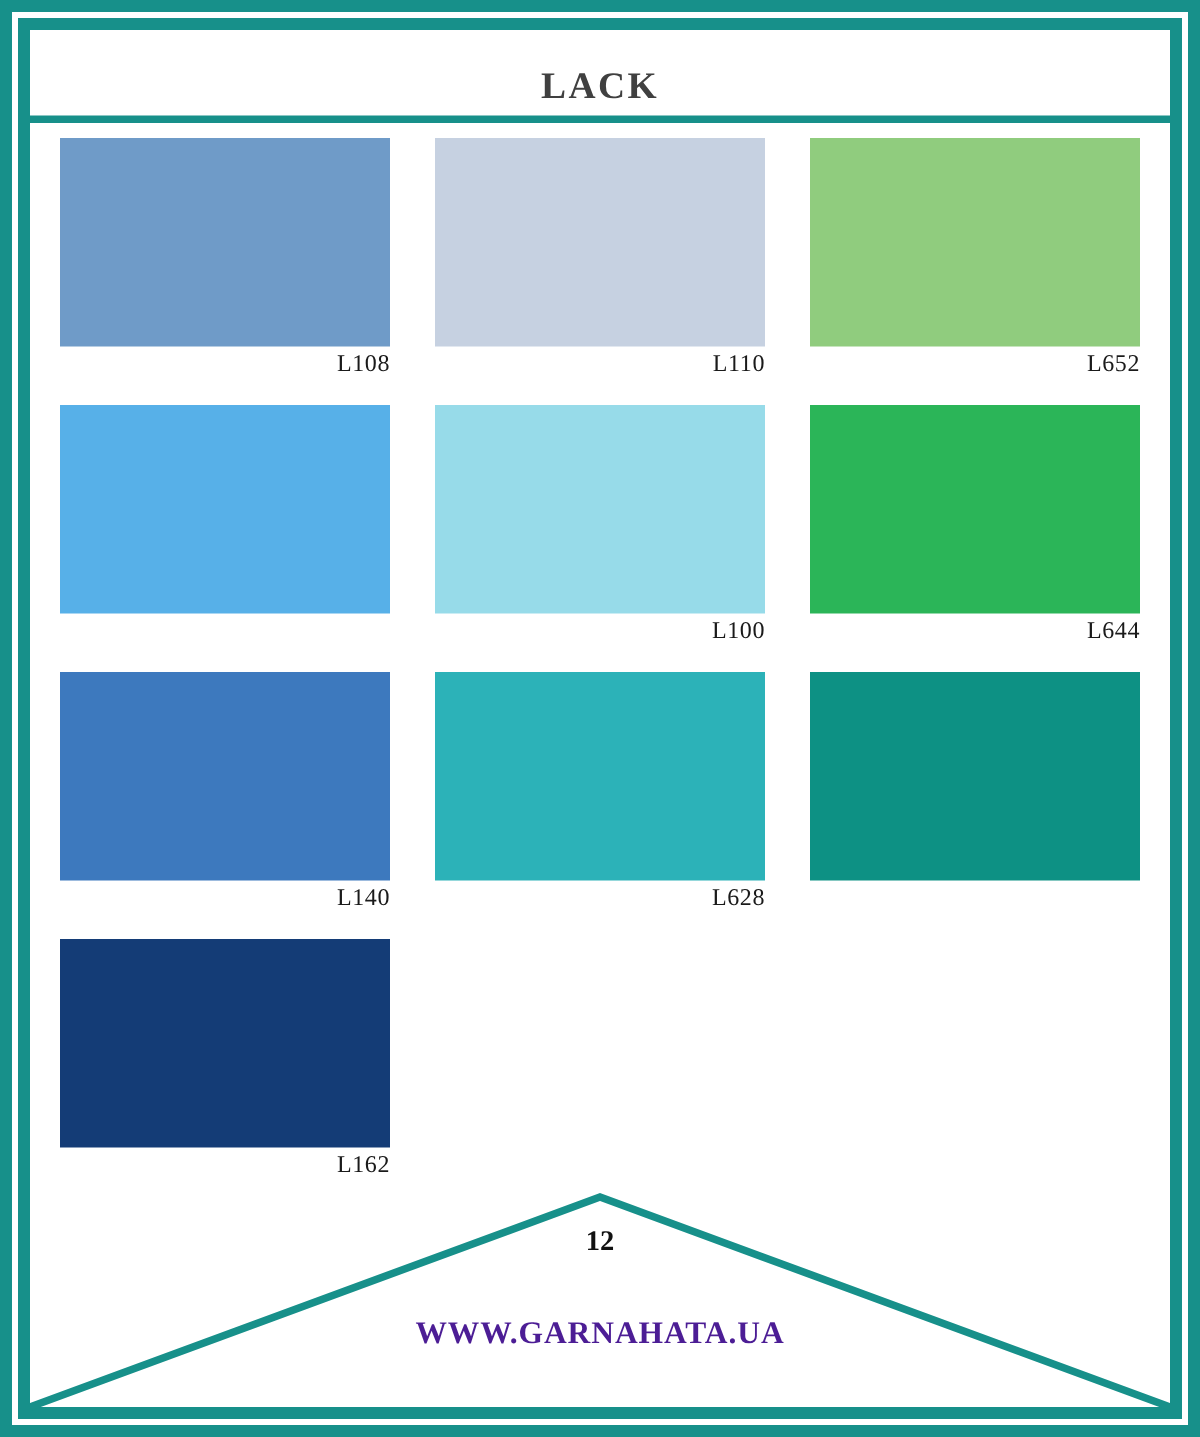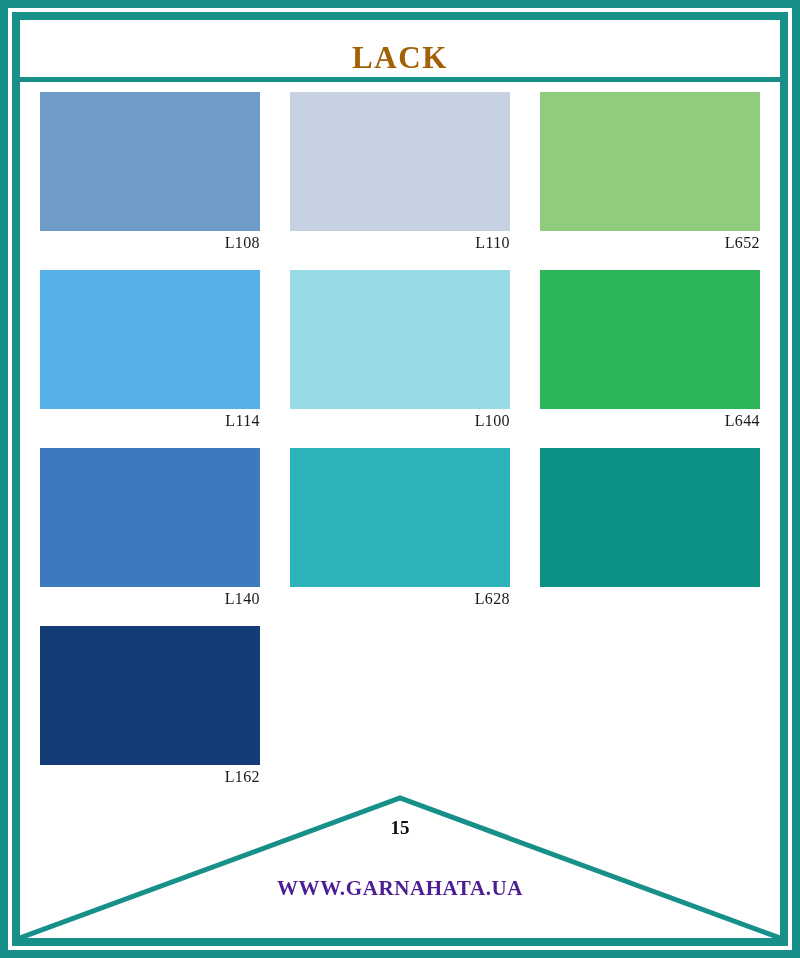--- a/index.html
+++ b/index.html
@@ -67,24 +67,24 @@
     height: 62px;
     box-sizing: border-box;
     background: #ffffff;
     border-bottom: 5px solid #17908a;
     display: flex;
     align-items: center;
     justify-content: center;
   }
   .header-title {
     font-family: "Liberation Serif", "DejaVu Serif", serif;
-    font-size: 31px;
+    font-size: 25px;
     font-weight: bold;
     letter-spacing: 1.6px;
-    color: #a16207;
+    color: #404040;
     line-height: 1;
     padding-bottom: 2px;
     margin-top: 20px;
   }
 
   
   .grid {
     position: absolute;
     left: 20px;
     top: 92px;
@@ -187,21 +187,20 @@
       <div class="swatch-label">L110</div>
     </div>
 
     <div class="cell">
       <div class="swatch" style="background:#90cc7e;"></div>
       <div class="swatch-label">L652</div>
     </div>
 
     <div class="cell">
       <div class="swatch" style="background:#57b0e8;"></div>
-      <div class="swatch-label">L114</div>
     </div>
 
     <div class="cell">
       <div class="swatch" style="background:#97dbe9;"></div>
       <div class="swatch-label">L100</div>
     </div>
 
     <div class="cell">
       <div class="swatch" style="background:#2bb558;"></div>
       <div class="swatch-label">L644</div>
@@ -227,17 +226,17 @@
     </div>
 
 
 
   </div>
 
   <div class="footer">
     <svg class="chevron-svg" viewBox="0 0 760 156" preserveAspectRatio="none">
       <polyline id="chevron-line" fill="none" stroke="#17908a" stroke-width="5" stroke-linejoin="miter" stroke-linecap="butt" points="0,148 380,8 760,148"></polyline>
     </svg>
-    <div class="page-number">15</div>
+    <div class="page-number">12</div>
     <div class="site-url">WWW.GARNAHATA.UA</div>
   </div>
 
 </div>
 
 </body></html>

